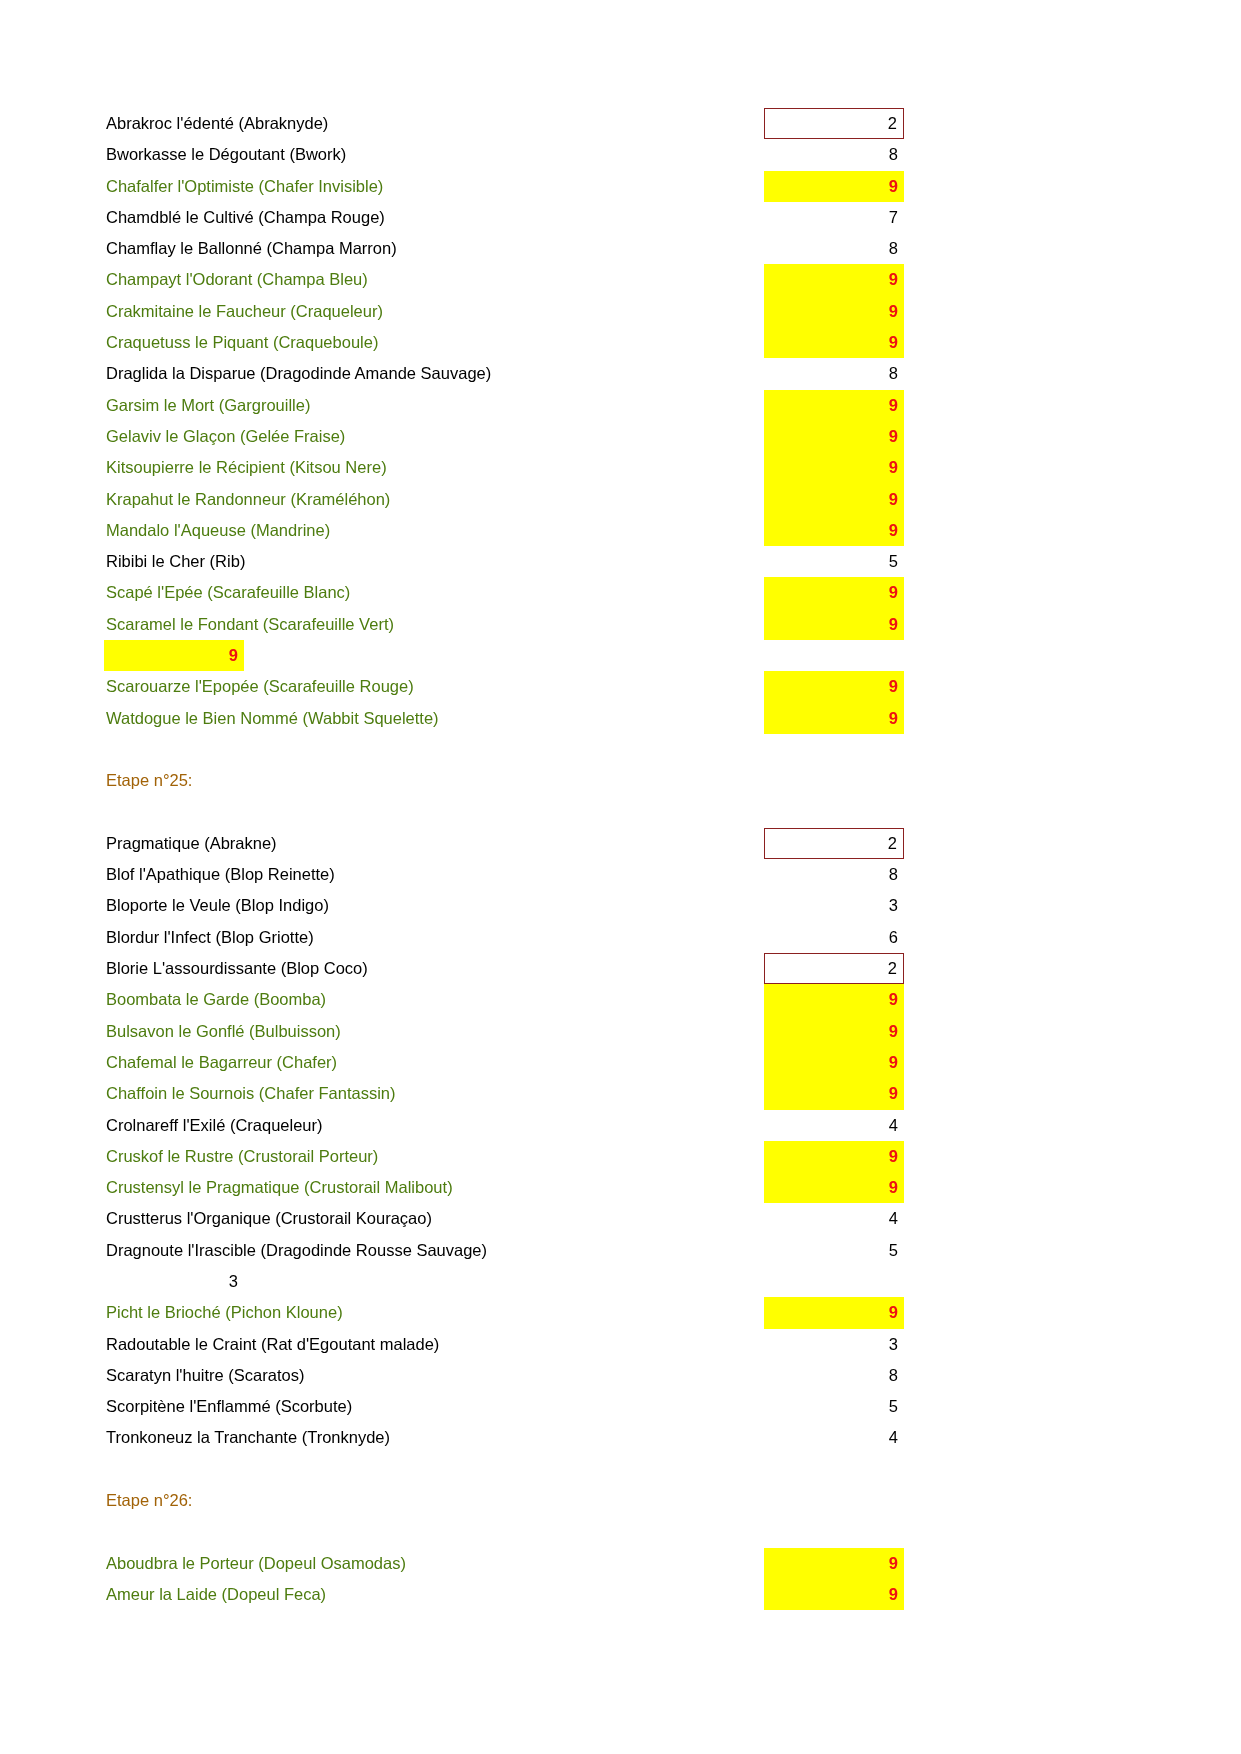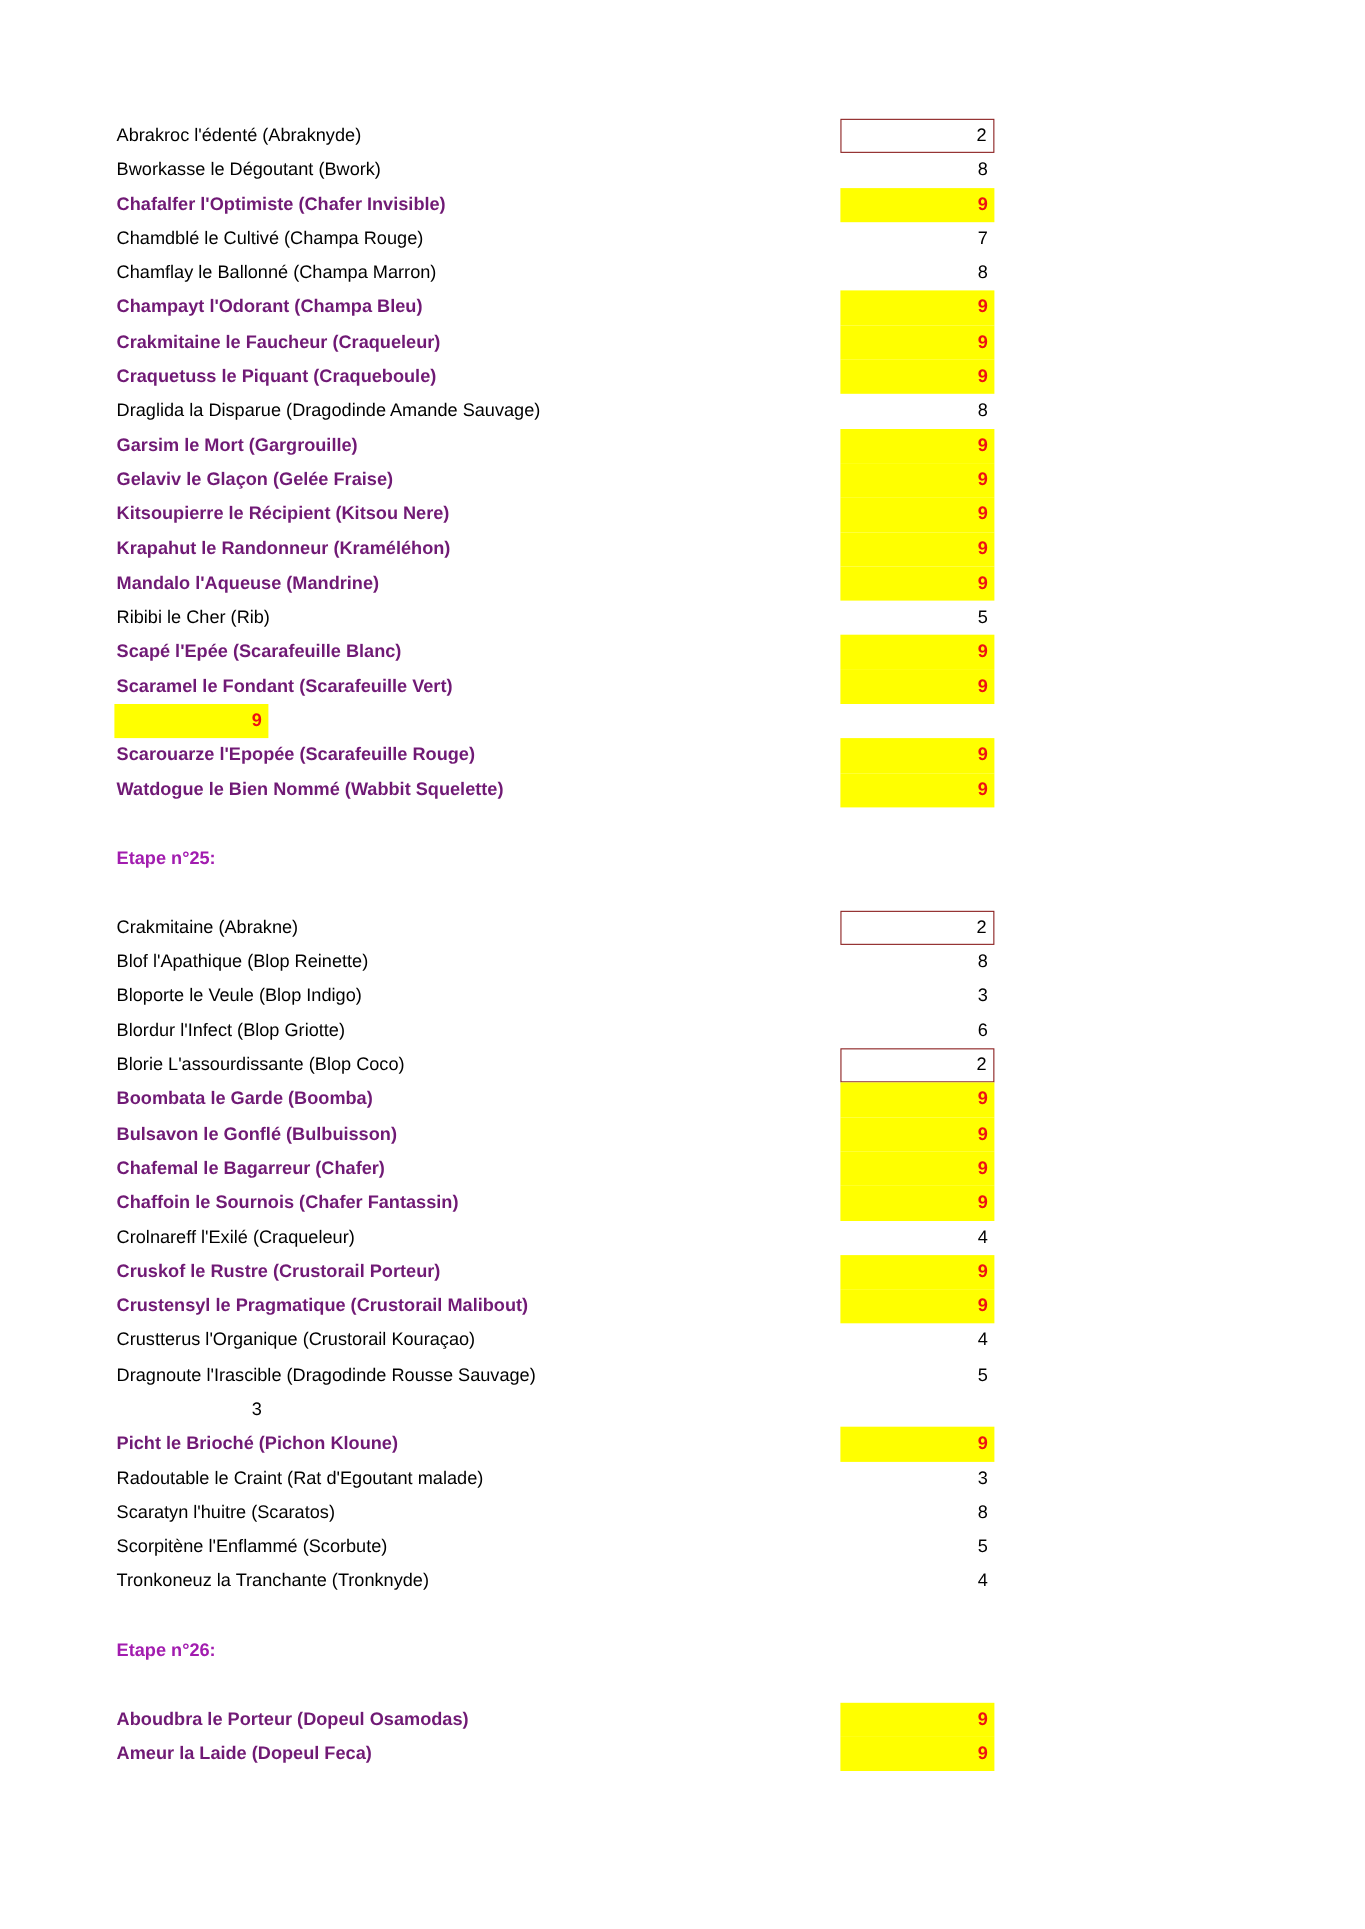--- a/index.html
+++ b/index.html
@@ -46,41 +46,41 @@
     width: 140px;
     flex: 0 0 140px;
     font-size: 16.5px;
     line-height: 31.3px;
     text-align: right;
     padding-right: 6px;
     box-sizing: border-box;
   }
   
   .row.highlight .label {
-    color: #701a75;
-    font-weight: bold;
+    color: #4d7c0f;
+    font-weight: normal;
   }
   .row.highlight .value {
     background: #ffff00;
     color: #ee1111;
     font-weight: bold;
   }
   .row.boxed .value {
     border: 1px solid #8b2020;
     box-sizing: border-box;
     background: #ffffff;
     line-height: 29.3px;
   }
   .row.plain .value {
     background: transparent;
     color: #000000;
   }
   .row.section .label {
-    font-weight: bold;
-    color: #a21caf;
+    font-weight: normal;
+    color: #a16207;
   }
   .row.section .value {
     background: #ffe0a8;
   }
   .row.spacer .value {
     background: #ffe0a8;
   }
   .row.spacer .label,
   .row.blank .label {
     color: transparent;
@@ -179,21 +179,21 @@
       </div>
       <div class="row section">
         <div class="label">Etape n°25:</div>
         <div class="value"></div>
       </div>
       <div class="row blank">
         <div class="label"></div>
         <div class="value"></div>
       </div>
       <div class="row boxed">
-        <div class="label">Crakmitaine (Abrakne)</div>
+        <div class="label">Pragmatique (Abrakne)</div>
         <div class="value">2</div>
       </div>
       <div class="row plain">
         <div class="label">Blof l'Apathique (Blop Reinette)</div>
         <div class="value">8</div>
       </div>
       <div class="row plain">
         <div class="label">Bloporte le Veule (Blop Indigo)</div>
         <div class="value">3</div>
       </div>

